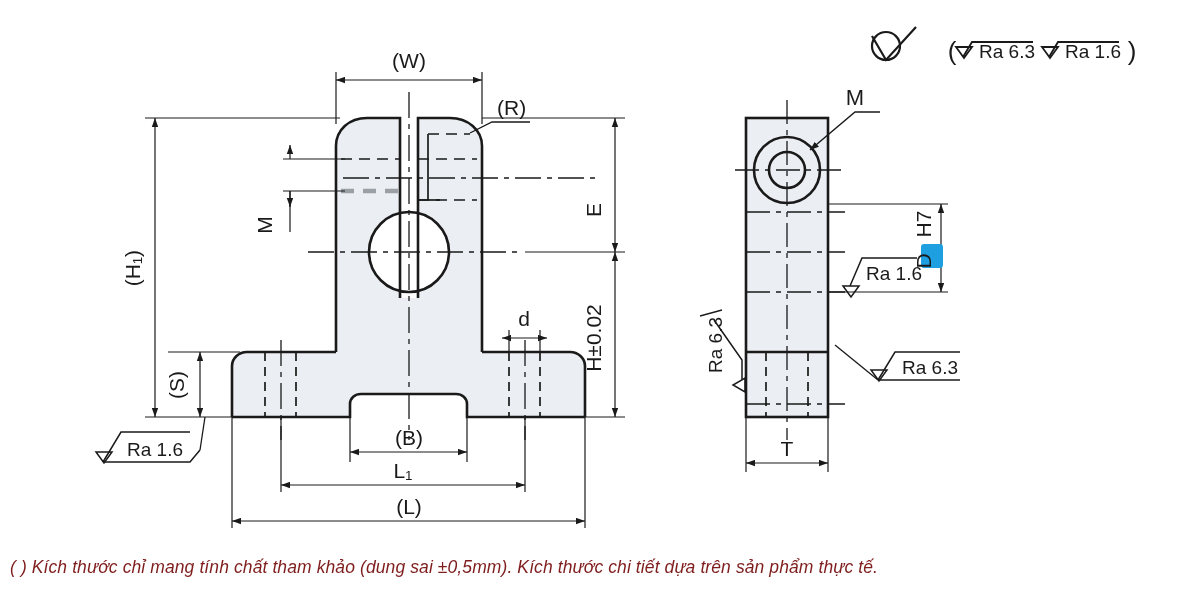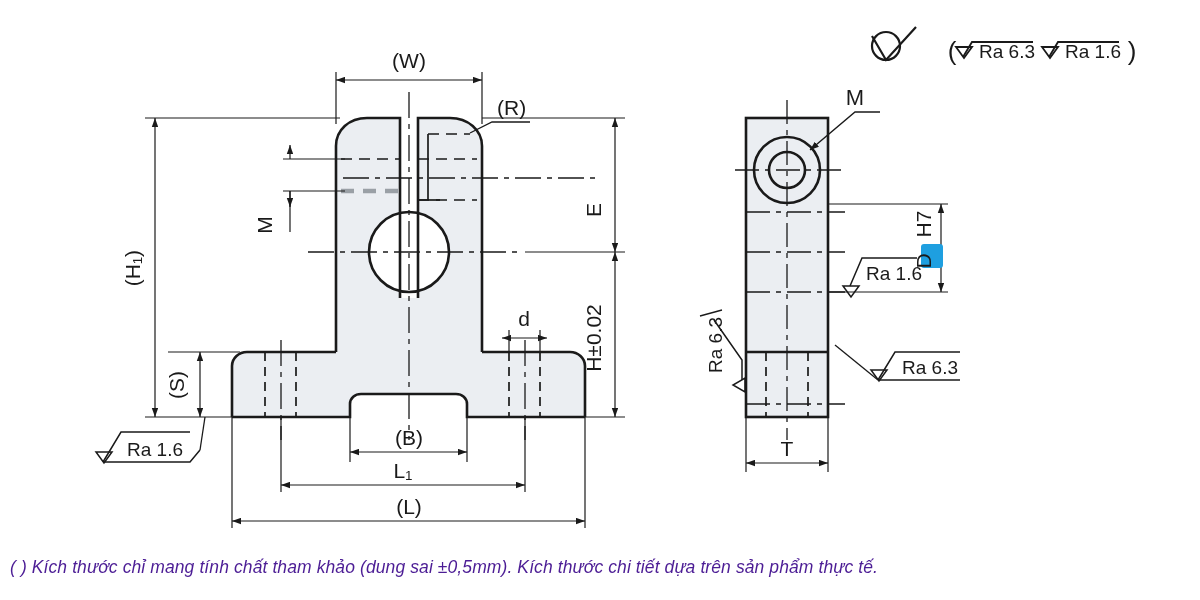--- a/index.html
+++ b/index.html
@@ -1,20 +1,20 @@
 <!DOCTYPE html>
 <html><head>
 <meta charset="utf-8">
 <style>
   html,body{margin:0;padding:0;background:#ffffff;}
   body{width:1200px;height:600px;position:relative;overflow:hidden;
        font-family:"Liberation Sans","DejaVu Sans",sans-serif;color:#1a1a1a;}
   #drawing{position:absolute;inset:0;width:1200px;height:600px;}
   .cap{position:absolute;left:10px;top:557px;width:1180px;
-       font-style:italic;font-size:17.5px;letter-spacing:.1px;color:#4c1d95;
+       font-style:italic;font-size:17.5px;letter-spacing:.1px;color:#7f1d1d;
        white-space:nowrap;}
   text{font-family:"Liberation Sans","DejaVu Sans",sans-serif;fill:#1a1a1a;}
 </style>
 </head>
 <body>
 
 <svg id="drawing" viewBox="0 0 1200 600">
   <defs>
     <marker id="ar" markerWidth="10" markerHeight="10" refX="9" refY="3.2" orient="auto" markerUnits="userSpaceOnUse">
       <path d="M0,0 L9,3.2 L0,6.4 z" fill="#1a1a1a"></path>

